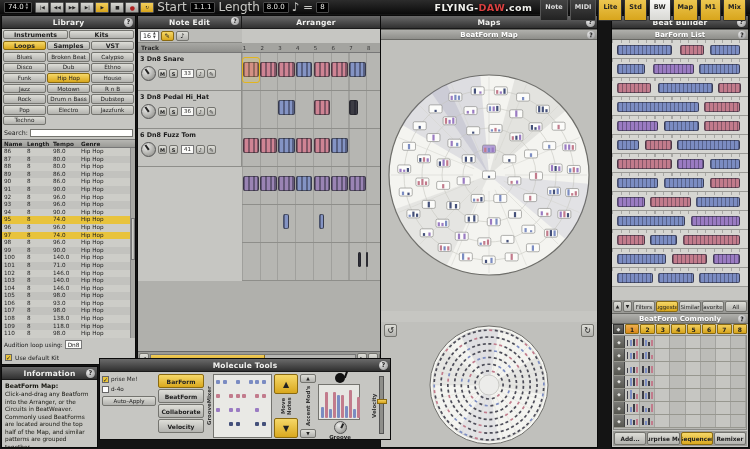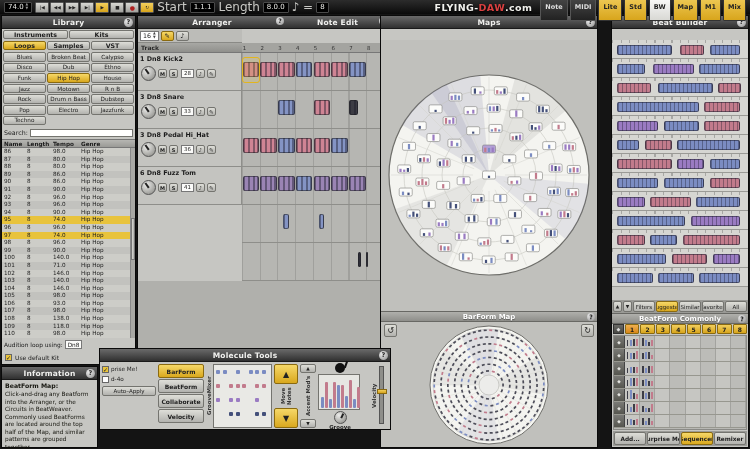--- a/index.html
+++ b/index.html
@@ -108,21 +108,21 @@
 .seqcell{flex:1;border-right:1px solid #a3a39f;position:relative}
 .seqcell.ev{background:#c6c6c2}.seqcell.od{background:#bcbcb8}
 .mini{position:absolute;bottom:2px;width:1.8px;background:#3a3a44}
 #bb-bottom{position:absolute;bottom:1px;left:1px;right:1px;height:15px;display:flex;gap:1px;padding:1px;background:#9a9a96}
 .bbbtn{flex:1;font-size:5.8px;font-weight:bold;white-space:nowrap}
 
 #information{left:1px;top:366px;width:97px;height:82px}
 #information .body{padding:2px 3px;font-size:5.8px;line-height:1.3;color:#16160f}
 .infohead{font-weight:bold;font-size:6.2px;margin-bottom:1px}
 
-#molecule{left:99px;top:348px;width:292px;height:82px}
+#molecule{left:99px;top:358px;width:292px;height:82px}
 .vlabel{writing-mode:vertical-rl;transform:rotate(180deg);font-size:5.4px;color:#333;text-align:center;font-weight:bold}
 #mol-checks{position:absolute;left:2px;top:15px;width:54px}
 .chkrow{display:flex;align-items:center;gap:2px;height:10px;font-size:5.7px;white-space:nowrap;overflow:hidden}
 #autoapply{height:10px;font-size:5.5px;margin-top:2px}
 #mol-modes{position:absolute;left:58px;top:15px;width:46px}
 .modebtn{height:14px;font-size:6px;font-weight:bold;margin-bottom:1px}
 #mol-gm{position:absolute;left:106px;top:15px;width:66px;height:64px;display:flex;gap:1px}
 #gm-display{flex:1;background:#e9e9e5;border:1px solid #74746f;position:relative}
 .gm-tick{position:absolute;height:4px;width:4px;border-radius:1px}
 #mol-move{position:absolute;left:174px;top:15px;width:24px;height:64px;display:flex;flex-direction:column;align-items:center;gap:1px}
@@ -393,26 +393,26 @@
     <span class="valbox">Dn8</span>
   </div>
   <div id="kitrow">
     <span class="chk on"></span>
     <span>Use default Kit</span>
   </div>
 </div>
 
 <div id="arranger" class="panel">
   <div class="splithead">
+    <div class="phead" id="ne-head">
+      <span>Note Edit</span>
+      <span class="help sm">?</span>
+    </div>
     <div class="phead" id="ar-head">
       <span>Arranger</span>
-      <span class="help sm">?</span>
-    </div>
-    <div class="phead" id="ne-head">
-      <span>Note Edit</span>
       <span class="help sm">?</span>
     </div>
   </div>
   <div id="ne-controls">
     <div class="stepper">
       <span>16</span>
       <span class="spin" style="color:#444">
           <span>▲</span>
           <span>▼</span>
         </span>
@@ -425,33 +425,20 @@
       <span class="rnum" style="left: 0.5%;">1</span>
       <span class="rnum" style="left: 13%;">2</span>
       <span class="rnum" style="left: 25.5%;">3</span>
       <span class="rnum" style="left: 38%;">4</span>
       <span class="rnum" style="left: 50.5%;">5</span>
       <span class="rnum" style="left: 63%;">6</span>
       <span class="rnum" style="left: 75.5%;">7</span>
       <span class="rnum" style="left: 88%;">8</span>
     </div>
   <div id="trackcol">
-      <div class="trackrow">
-        <div class="tname">1  Dn8 Kick2</div>
-        <div class="tctrls">
-          <div class="knob">
-            <i></i>
-          </div>
-          <div class="btn msbtn">M</div>
-          <div class="btn msbtn">S</div>
-          <div class="badge">28</div>
-          <div class="btn iconbtn">♪</div>
-          <div class="btn iconbtn">✎</div>
-        </div>
-      </div>
       <div class="trackrow">
         <div class="tname">3  Dn8 Snare</div>
         <div class="tctrls">
           <div class="knob">
             <i></i>
           </div>
           <div class="btn msbtn">M</div>
           <div class="btn msbtn">S</div>
           <div class="badge">33</div>
           <div class="btn iconbtn">♪</div>
@@ -539,20 +526,24 @@
     <div class="btn harrow">▶</div>
     <div class="btn harrow">−</div>
     <div class="btn harrow">+</div>
   </div>
 </div>
 
 <div id="maps" class="panel">
   <div class="phead">
     <span>Maps</span>
     <span class="help">?</span>
+  </div>
+  <div class="shead" id="bfm-head">
+    <span>BeatForm Map</span>
+    <span class="help sm">?</span>
   </div>
   <div id="beatmapbox"><svg width="216" height="271" viewBox="0 0 216 271">
         <circle cx="108" cy="135" r="100" fill="#f4f4f0" stroke="#6e6e6a" stroke-width="1.2"></circle>
         <path d="M108 135 L50.6 53.1 A100 100 0 0 1 99.3 35.4 Z" fill="rgba(130,130,165,.20)"></path>
         <path d="M108 135 L133.9 38.4 A100 100 0 0 1 184.6 70.7 Z" fill="rgba(150,150,150,.18)"></path>
         <path d="M108 135 L207.6 143.7 A100 100 0 0 1 184.6 199.3 Z" fill="rgba(130,130,165,.15)"></path>
         <path d="M108 135 L65.7 225.6 A100 100 0 0 1 14.0 169.2 Z" fill="rgba(150,150,150,.15)"></path>
         <path d="M108 135 L21.4 85.0 A100 100 0 0 1 65.7 44.4 Z" fill="rgba(130,130,165,.18)"></path>
         <circle cx="108" cy="135" r="26" fill="none" stroke="#c6c6c0" stroke-width="0.6"></circle>
         <circle cx="108" cy="135" r="47" fill="none" stroke="#c6c6c0" stroke-width="0.6"></circle>
@@ -757,24 +748,20 @@
         <rect x="48.057909080931836" y="64.90202031682018" width="13" height="8" rx="1.5" fill="#fcfcfa" stroke="#80807c" stroke-width="0.6"></rect>
         <rect x="53.5" y="69.8" width="2.2" height="2.2" fill="#44507a"></rect>
         <rect x="67.87270828054099" y="52.9346091304578" width="13" height="8" rx="1.5" fill="#fcfcfa" stroke="#80807c" stroke-width="0.6"></rect>
         <rect x="69.6" y="55.8" width="2.2" height="4.2" fill="#9a7bc2"></rect>
         <rect x="73.3" y="54.8" width="2.2" height="5.2" fill="#7b8cc2"></rect>
         <rect x="76.9" y="55.6" width="2.2" height="4.3" fill="#7b8cc2"></rect>
         <rect x="90.18148987235894" y="46.75695085948938" width="13" height="8" rx="1.5" fill="#fcfcfa" stroke="#80807c" stroke-width="0.6"></rect>
         <rect x="92.8" y="48.5" width="2.2" height="5.2" fill="#44507a"></rect>
         <rect x="98.3" y="51.4" width="2.2" height="2.3" fill="#9a7bc2"></rect>
       </svg></div>
-  <div class="shead" id="brm-head">
-    <span>BarForm Map</span>
-    <span class="help sm">?</span>
-  </div>
   <div id="barmapbox">
     <div class="btn rotbtn" style="left:3px">↺</div>
     <div class="btn rotbtn" style="right:3px">↻</div>
   <svg width="216" height="125" viewBox="0 0 216 125">
         <circle cx="108" cy="63" r="59" fill="#f4f4f0" stroke="#6e6e6a" stroke-width="1"></circle>
         <circle cx="108" cy="63" r="56" fill="none" stroke="#b4b4ae" stroke-width="0.5"></circle>
         <path d="M108 63 L80.0 14.5 A56 56 0 0 1 117.7 7.9 Z" fill="rgba(130,130,165,.18)"></path>
         <path d="M108 63 L156.5 35.0 A56 56 0 0 1 163.1 72.7 Z" fill="rgba(150,150,150,.15)"></path>
         <path d="M108 63 L117.7 118.1 A56 56 0 0 1 75.9 108.9 Z" fill="rgba(130,130,165,.14)"></path>
         <path d="M108 63 L52.0 63.0 A56 56 0 0 1 65.1 27.0 Z" fill="rgba(150,150,150,.14)"></path>
@@ -1082,20 +1069,24 @@
         <rect x="126.5" y="113.2" width="3" height="1.7" fill="#4c4c58" transform="rotate(518.6 128.0 114.0)"></rect>
         <circle cx="108" cy="63" r="10" fill="#ececea" stroke="#b4b4ae" stroke-width="0.6"></circle>
       </svg></div>
 </div>
 
 <div id="beatbuilder" class="panel">
   <div class="phead">
     <span>Beat Builder</span>
     <span class="help">?</span>
   </div>
+  <div class="shead" id="bbl-head">
+    <span>BarForm List</span>
+    <span class="help sm">?</span>
+  </div>
   <div id="bb-list">
       <div class="bfrow">
         <div class="bfseg" style="left: 4%; width: 40%; background-color: rgb(123, 140, 194);"></div>
         <div class="bfseg" style="left: 50%; width: 18%; background-color: rgb(194, 123, 140);"></div>
         <div class="bfseg" style="left: 72%; width: 22%; background-color: rgb(123, 140, 194);"></div>
       </div>
       <div class="bfrow">
         <div class="bfseg" style="left: 4%; width: 20%; background-color: rgb(123, 140, 194);"></div>
         <div class="bfseg" style="left: 30%; width: 30%; background-color: rgb(154, 123, 194);"></div>
         <div class="bfseg" style="left: 64%; width: 30%; background-color: rgb(123, 140, 194);"></div>

